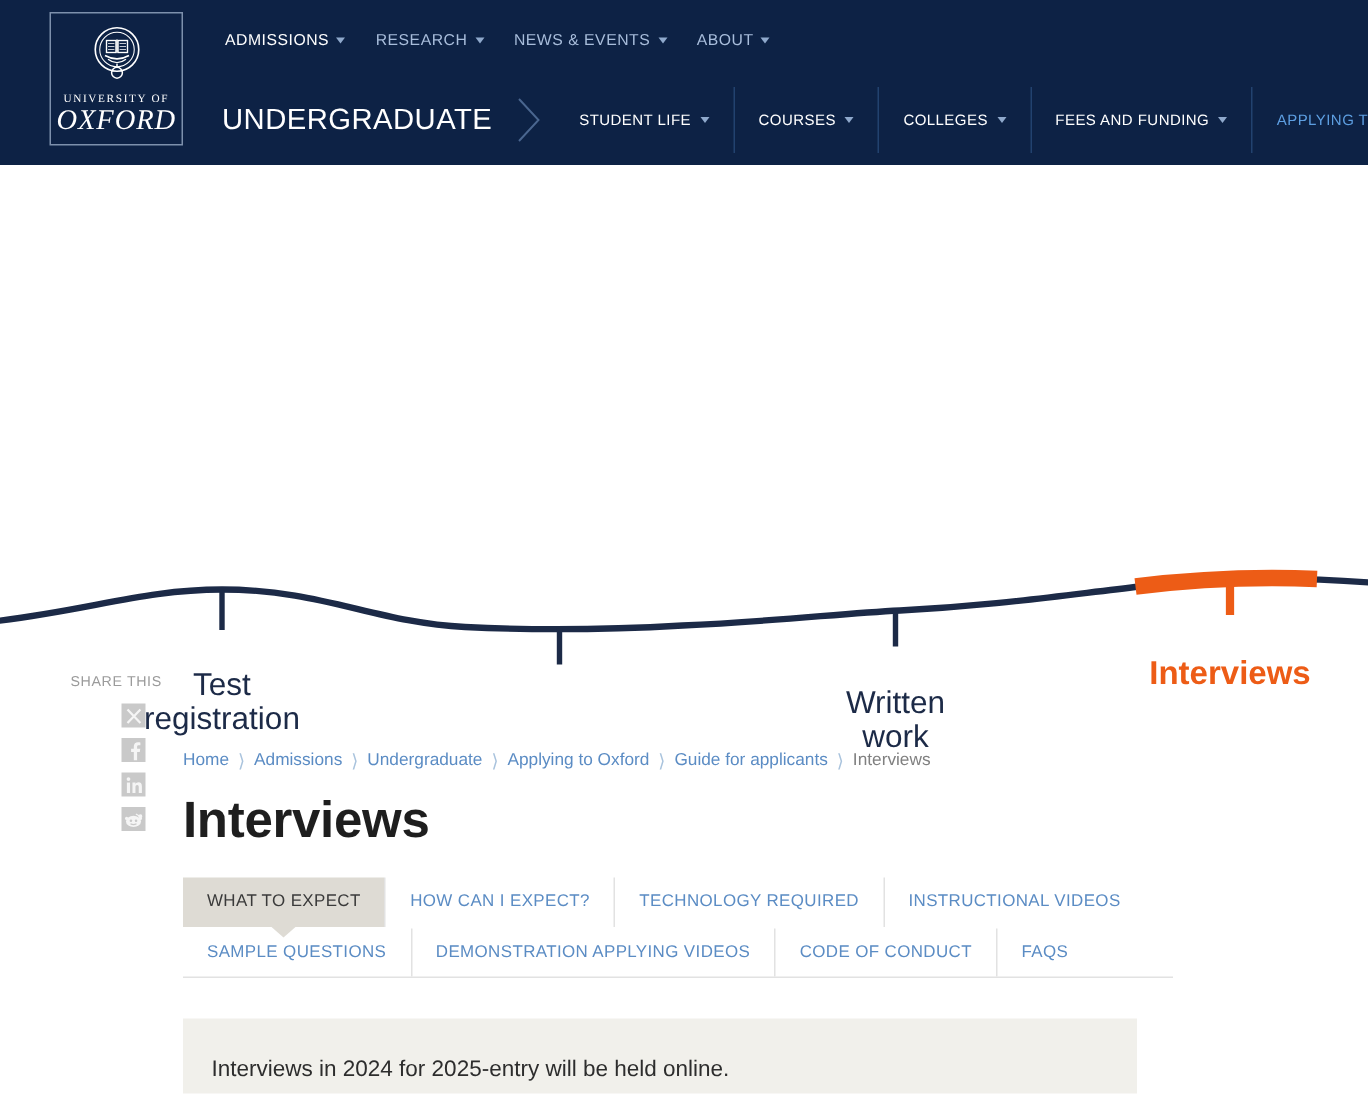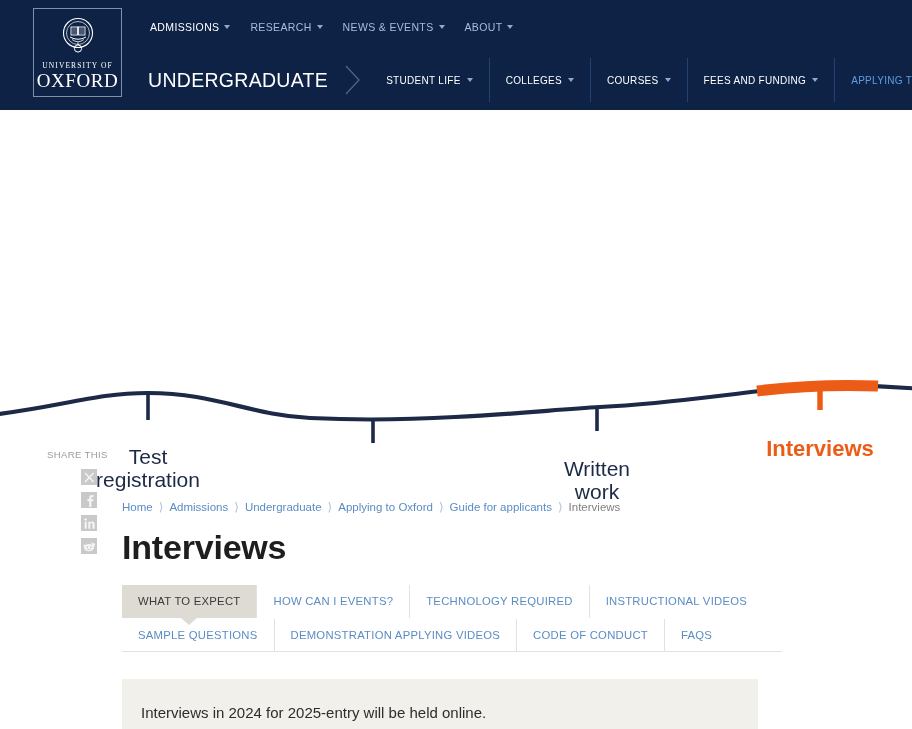--- a/index.html
+++ b/index.html
@@ -49,20 +49,21 @@
     text-align: center;
     line-height: 1;
   }
   .logo-text-big {
     font-family: "Liberation Serif", serif;
     font-size: 19px;
     letter-spacing: 0.6px;
     color: #ffffff;
     line-height: 1.1;
     margin-top: 1px;
+    font-style: italic;
   }
 
   
   .top-nav {
     position: absolute;
     left: 150px;
     top: 21px;
     display: flex;
     align-items: center;
     gap: 20px;
@@ -333,25 +334,25 @@
       <svg width="22" height="44" viewBox="0 0 22 44">
         <polyline points="4,8 17,22 4,36" fill="none" stroke="#4a668f" stroke-width="1.3"></polyline>
       </svg>
     </div>
     <div class="section-nav-list">
       <div class="section-nav-item">
         <span>STUDENT LIFE</span>
         <span class="caret-down"></span>
       </div>
       <div class="section-nav-item">
+        <span>COURSES</span>
+        <span class="caret-down"></span>
+      </div>
+      <div class="section-nav-item">
         <span>COLLEGES</span>
-        <span class="caret-down"></span>
-      </div>
-      <div class="section-nav-item">
-        <span>COURSES</span>
         <span class="caret-down"></span>
       </div>
       <div class="section-nav-item">
         <span>FEES AND FUNDING</span>
         <span class="caret-down"></span>
       </div>
       <div class="section-nav-item highlight">
         <span>APPLYING TO OXFORD</span>
 
       </div>
@@ -440,21 +441,21 @@
     </div>
 
     <h1 class="page-title">Interviews</h1>
 
     <div class="tabs">
       <div class="tab-row">
         <div class="tab active">
           <span>WHAT TO EXPECT</span>
         </div>
         <div class="tab">
-          <span>HOW CAN I EVENTS?</span>
+          <span>HOW CAN I EXPECT?</span>
         </div>
         <div class="tab">
           <span>TECHNOLOGY REQUIRED</span>
         </div>
         <div class="tab">
           <span>INSTRUCTIONAL VIDEOS</span>
         </div>
       </div>
       <div class="tab-row row2">
         <div class="tab">

